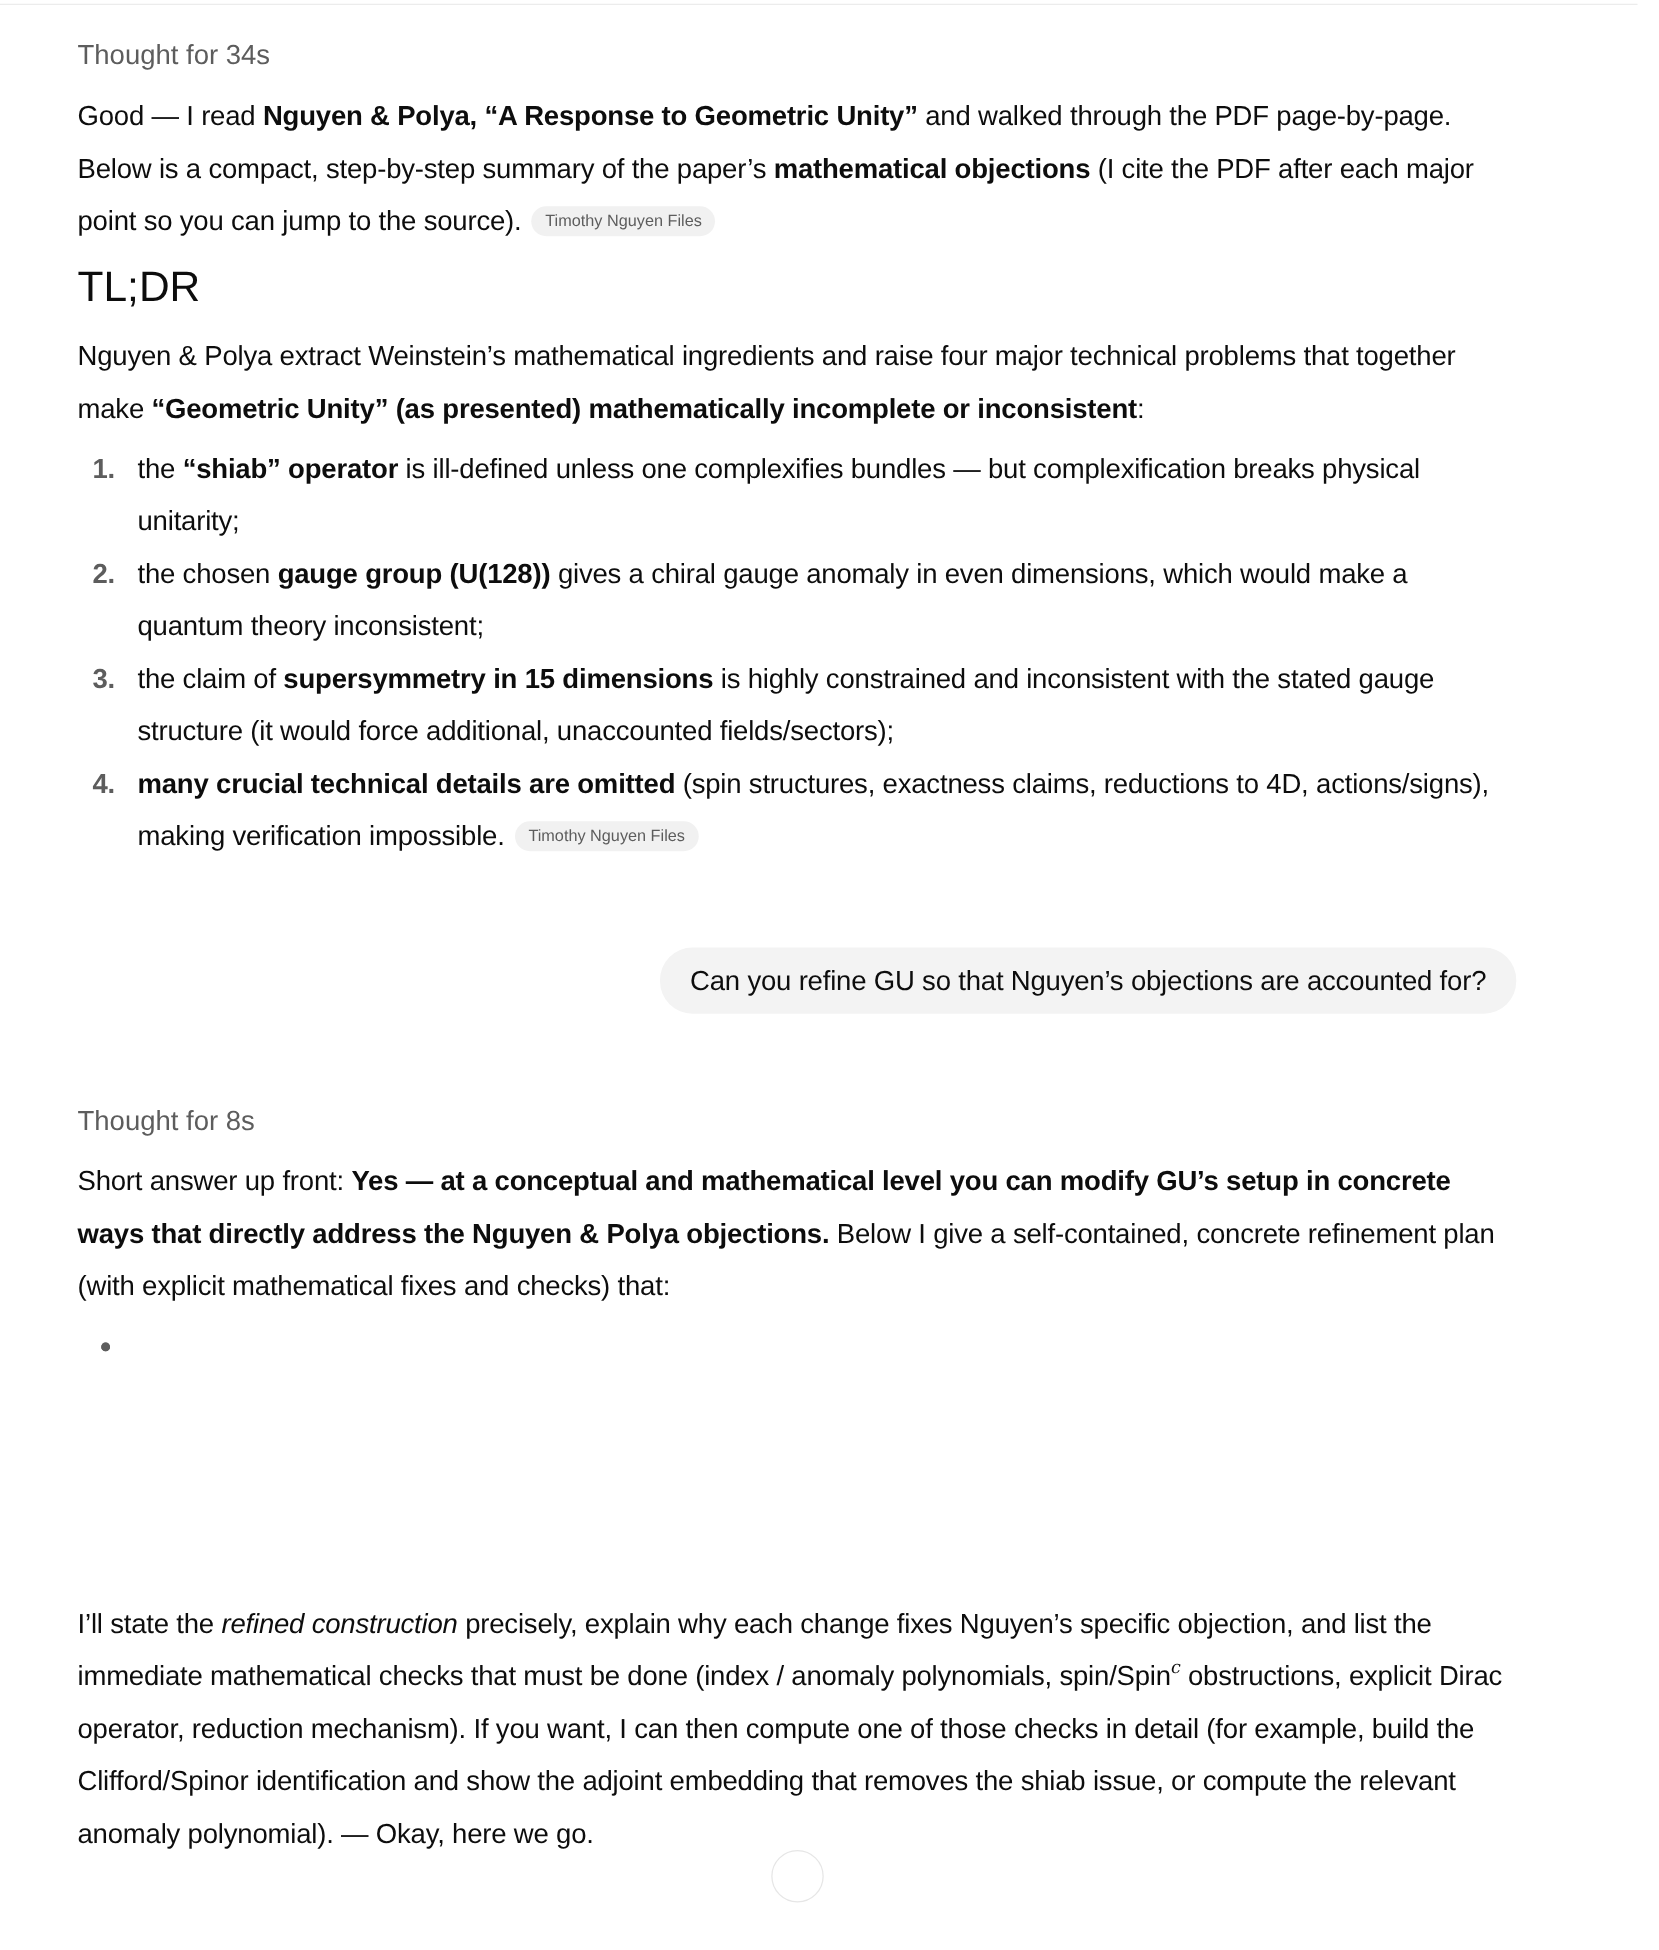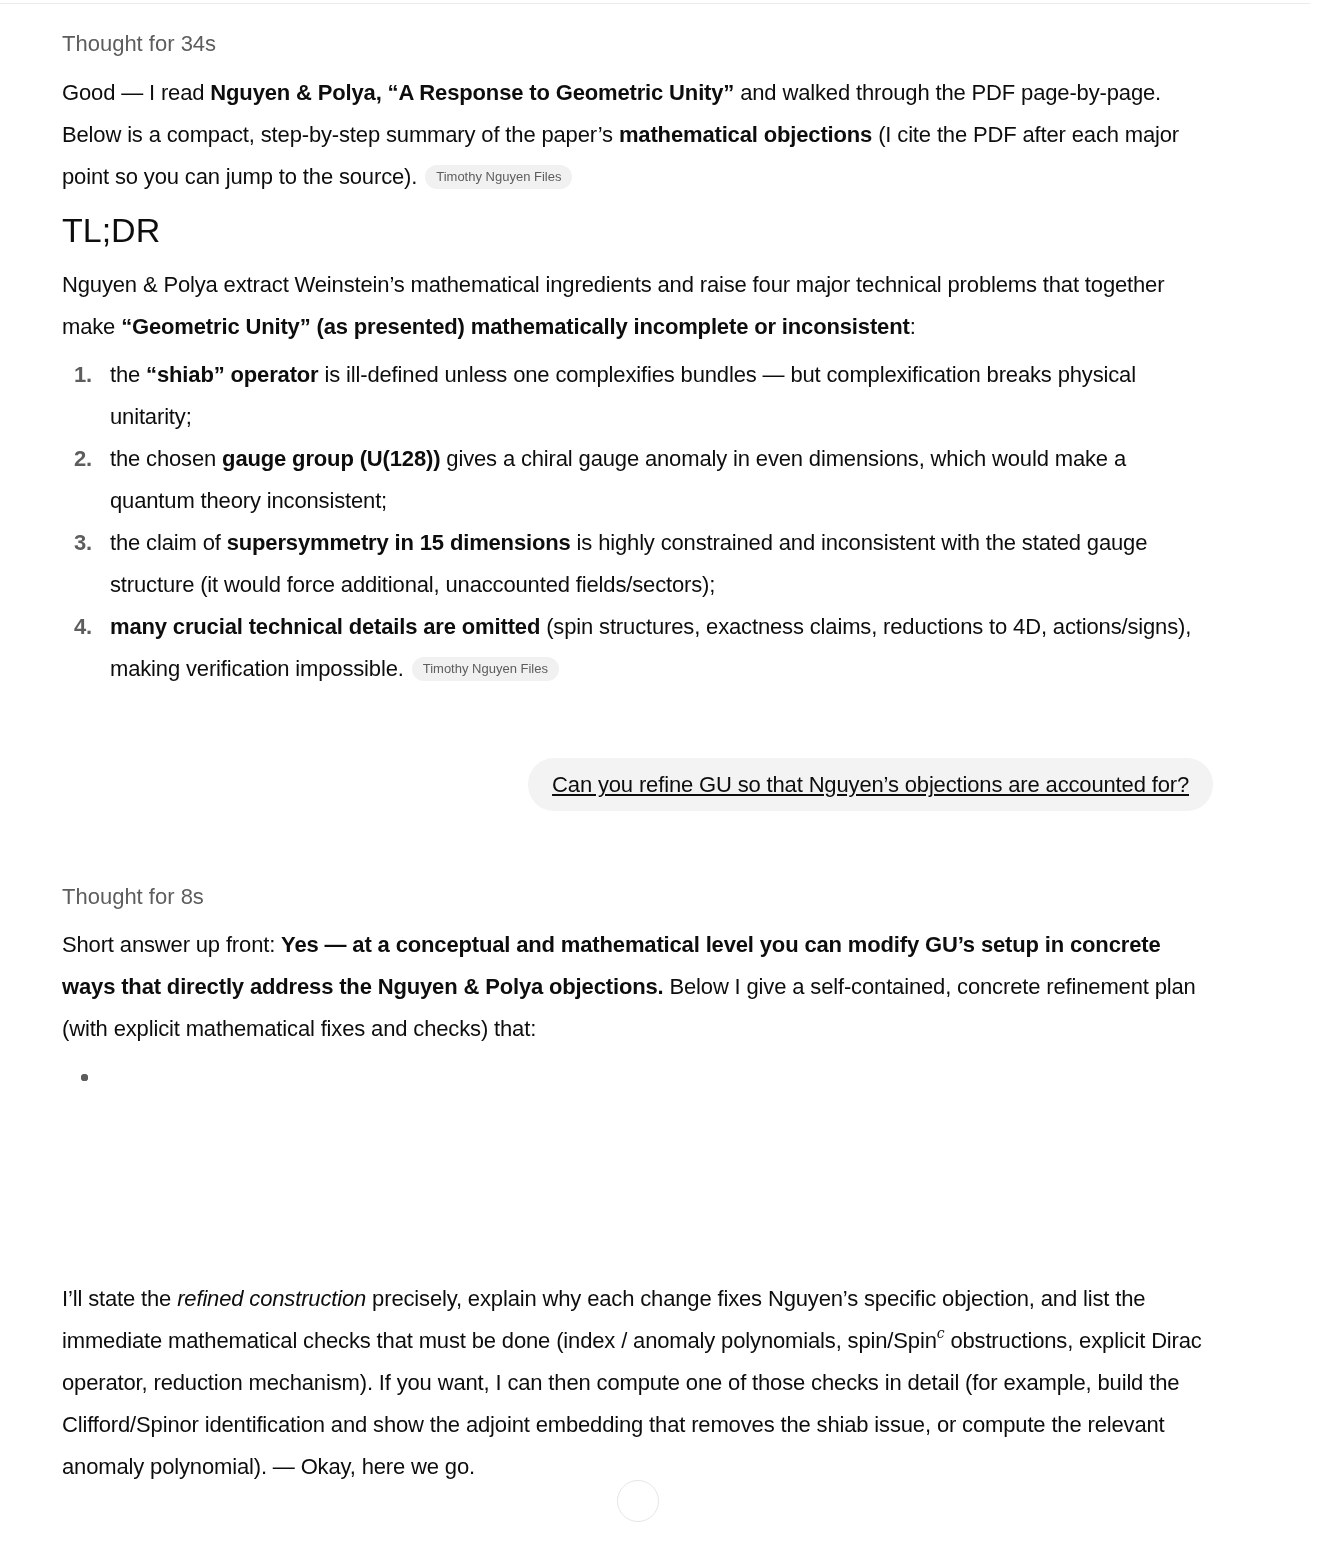--- a/index.html
+++ b/index.html
@@ -18,21 +18,21 @@
     padding: 0 11px; border-radius: 12px; background: #f1f1f1; color: #5d5d5d;
     vertical-align: 3px; margin-left: 8px; letter-spacing: 0;
   }
   h2.tldr { margin: 0; font-size: 34px; font-weight: 400; position: absolute; left: 0; top: 208px; line-height: 44px; }
   ol.objections, ul.goals { list-style: none; margin: 0; padding: 0; position: absolute; left: 0; width: 1150px; }
   ol.objections li, ul.goals li { position: relative; padding-left: 48px; font-size: 22px; line-height: 42px; letter-spacing: -0.15px; }
   ol.objections .num { position: absolute; left: 12px; top: 0; font-weight: 700; color: #5d5d5d; }
   ul.goals .dot { position: absolute; left: 19px; top: 18px; width: 7px; height: 7px; border-radius: 50%; background: #5d5d5d; }
   .user-bubble {
     position: absolute; right: 114px; top: 758px; background: #f3f3f3; border-radius: 26px;
-    padding: 0 24px; height: 53px; line-height: 53px; font-size: 22px; letter-spacing: -0.15px; text-decoration: underline;
+    padding: 0 24px; height: 53px; line-height: 53px; font-size: 22px; letter-spacing: -0.15px;
   }
   .math { font-family: "DejaVu Serif", "Liberation Serif", serif; font-style: italic; font-size: 25px; }
   .math .up { font-style: normal; }
   sup.c { font-family: "DejaVu Serif", serif; font-style: italic; font-size: 14px; vertical-align: 10px; line-height: 0; }
   .scroll-btn { position: absolute; left: 617px; top: 1480px; width: 40px; height: 40px; border-radius: 50%; border: 1px solid #e6e6e6; background: #fff; }
 </style>
 </head>
 <body>
 
 <div class="top-rule"></div>

